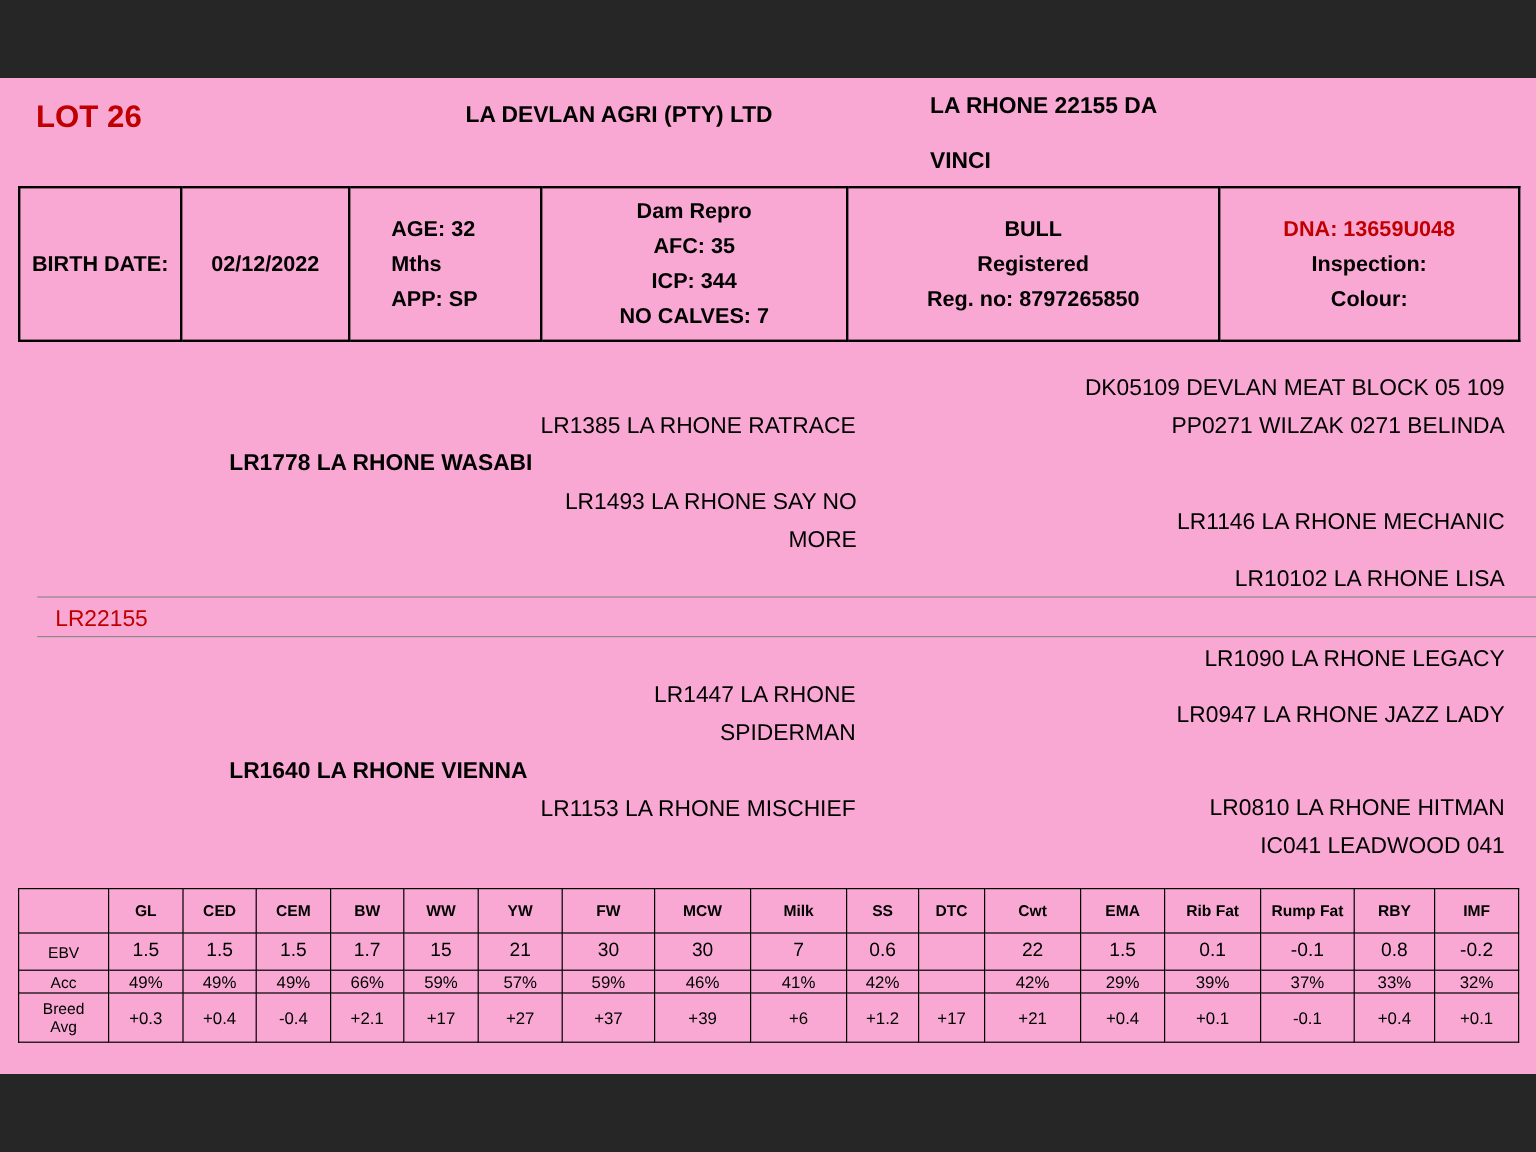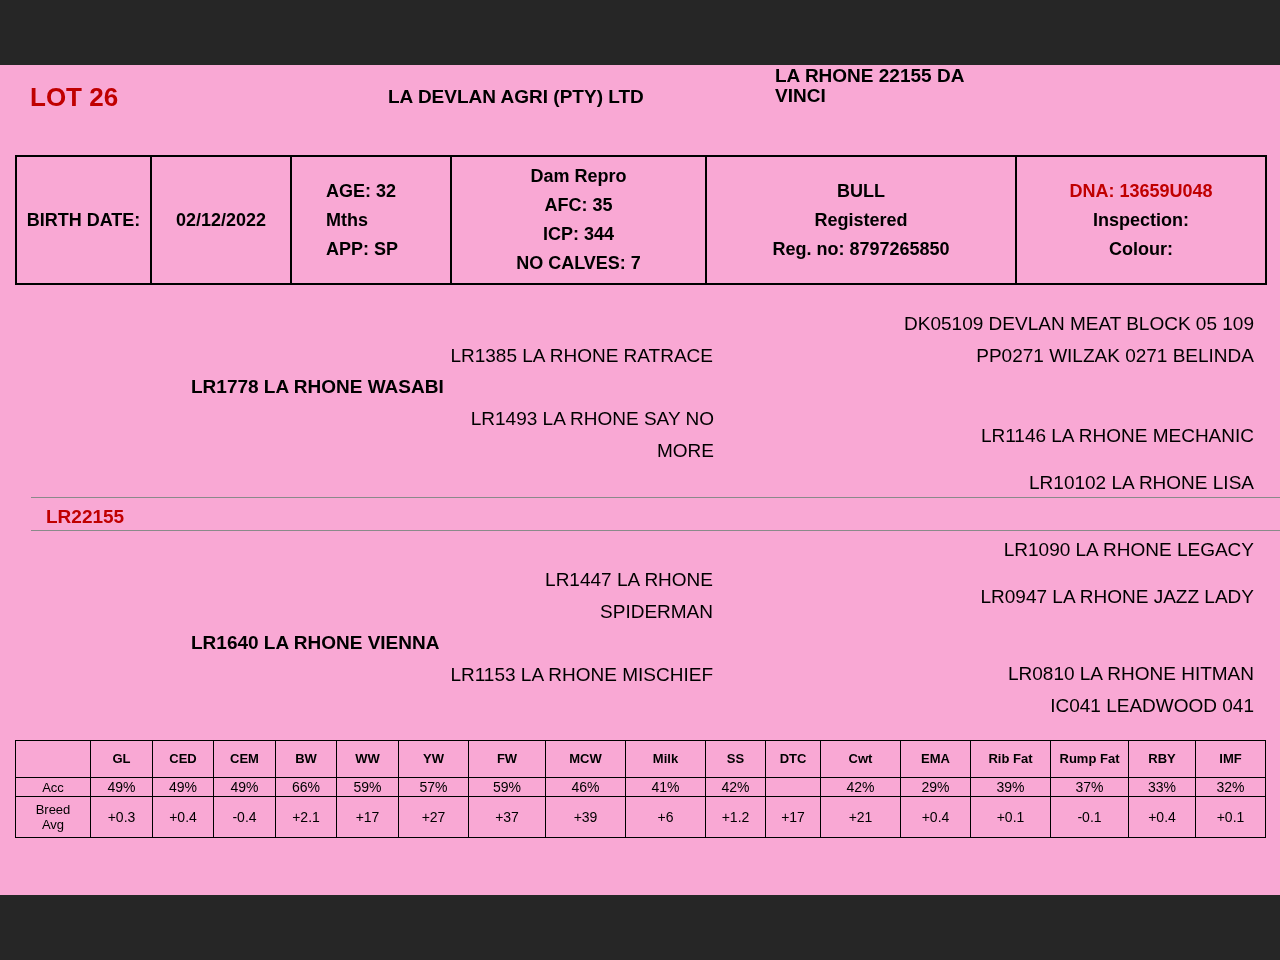--- a/index.html
+++ b/index.html
@@ -13,42 +13,42 @@
   }
   .page { position:relative; width:1280px; height:960px; background:#f9a8d4; }
 
   .black-bar { position:absolute; left:0; width:1280px; height:65px; background:#262626; }
   .black-bar.top { top:0; }
   .black-bar.bottom { top:895px; }
 
   
   .lot-number { position:absolute; top:82px; left:30px; font-size:26px; font-weight:bold; color:#c00000; }
   .company-name { position:absolute; top:86px; left:388px; font-size:19px; font-weight:bold; }
-  .animal-title { position:absolute; top:66px; left:775px; width:220px; font-size:19px; font-weight:bold; line-height:20px; }
+  .animal-title { position:absolute; top:66px; left:775px; width:220px; font-size:19px; font-weight:bold; line-height:46px; }
 
   
   .info-table {
     position:absolute; top:155px; left:15px; width:1250px; height:130px;
     border-collapse:collapse; table-layout:fixed;
   }
   .info-table td {
     border:2px solid #000; vertical-align:middle; text-align:center;
     font-size:18px; font-weight:bold; line-height:29px; padding:2px 4px;
   }
   .info-table td.cell-age { text-align:left; padding-left:34px; }
   .cell-age .age-line { max-width:95px; }
   .red-text { color:#c00000; }
 
   
   .pedigree { position:absolute; top:290px; left:16px; width:1280px; height:445px; font-size:19px; }
   .pedigree .ped-item { position:absolute; white-space:nowrap; line-height:31px; }
   .pedigree .ped-block { position:absolute; text-align:right; line-height:32px; }
   .pedigree .bold { font-weight:bold; }
   .ped-divider { position:absolute; left:15px; width:1250px; border-top:1px solid #8a8a8a; }
-  .animal-id { position:absolute; left:30px; font-weight:bold; color:#c00000; font-size:19px; line-height:31px; }
+  .animal-id { position:absolute; left:30px; font-weight:normal; color:#c00000; font-size:19px; line-height:31px; }
 
   
   .ebv-table {
     position:absolute; top:740px; left:15px; width:1250px;
     border-collapse:collapse; table-layout:fixed;
   }
   .ebv-table th, .ebv-table td {
     border:1px solid #000; text-align:center; vertical-align:middle; padding:1px 2px;
   }
   .ebv-table thead th { font-size:13px; font-weight:bold; height:37px; line-height:16px; }
@@ -168,20 +168,40 @@
           <th>DTC</th>
           <th>Cwt</th>
           <th>EMA</th>
           <th>Rib Fat</th>
           <th>Rump Fat</th>
           <th>RBY</th>
           <th>IMF</th>
         </tr>
       </thead>
       <tbody>
+        <tr class="row-0">
+          <th class="rowlabel">EBV</th>
+          <td>1.5</td>
+          <td>1.5</td>
+          <td>1.5</td>
+          <td>1.7</td>
+          <td>15</td>
+          <td>21</td>
+          <td>30</td>
+          <td>30</td>
+          <td>7</td>
+          <td>0.6</td>
+          <td></td>
+          <td>22</td>
+          <td>1.5</td>
+          <td>0.1</td>
+          <td>-0.1</td>
+          <td>0.8</td>
+          <td>-0.2</td>
+        </tr>
         <tr class="row-1">
           <th class="rowlabel">Acc</th>
           <td>49%</td>
           <td>49%</td>
           <td>49%</td>
           <td>66%</td>
           <td>59%</td>
           <td>57%</td>
           <td>59%</td>
           <td>46%</td>

